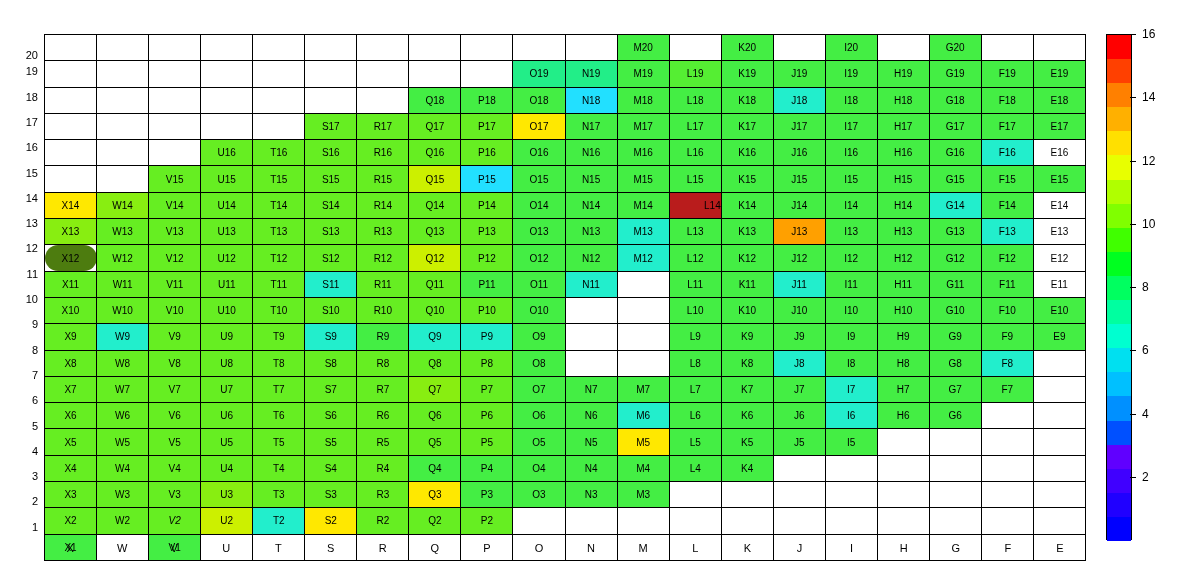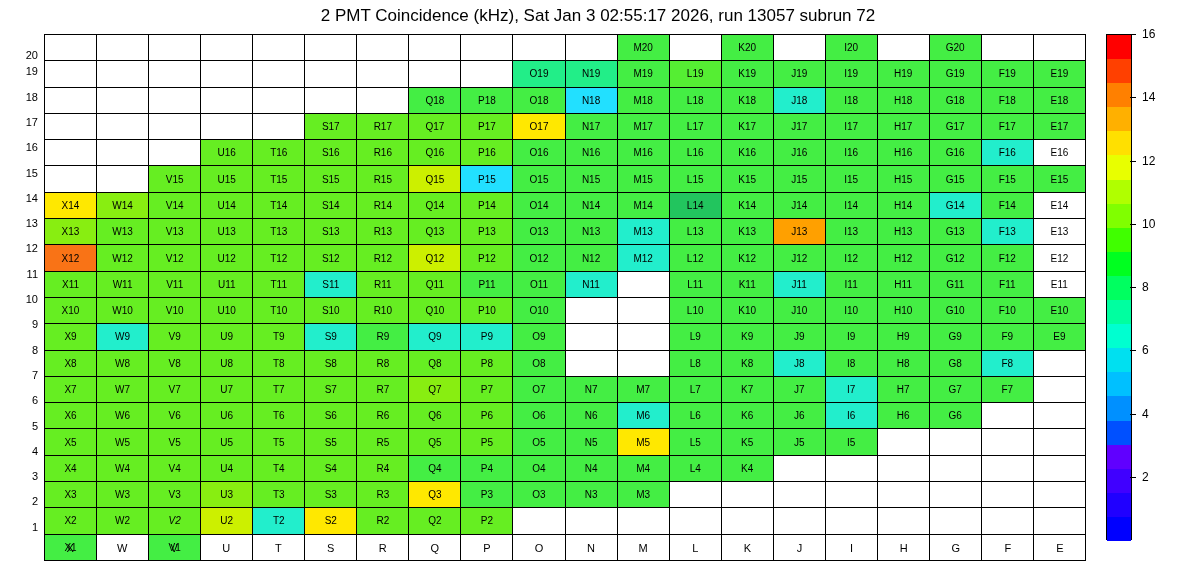--- a/index.html
+++ b/index.html
@@ -107,21 +107,20 @@
     left: -6px;
     width: 6px;
     border-top: 1px solid #000;
   }
 </style>
 </head>
 <body>
 
 <div id="root">
 
-  <div id="title">2 PMT Coincidence (kHz), Sat Jan  3 02:55:17 2026, run 13057 subrun 72</div>
 
   <div id="plot">
     <table id="grid">
       <tbody id="grid-body">
           <tr>
             <td style="background: rgb(255, 255, 255); width: 52.1px; height: 25.3px;"></td>
             <td style="background: rgb(255, 255, 255); width: 52.1px; height: 25.3px;"></td>
             <td style="background: rgb(255, 255, 255); width: 52.1px; height: 25.3px;"></td>
             <td style="background: rgb(255, 255, 255); width: 52.1px; height: 25.3px;"></td>
             <td style="background: rgb(255, 255, 255); width: 52.1px; height: 25.3px;"></td>
@@ -257,21 +256,21 @@
             <td style="background: rgb(102, 238, 34); width: 52.1px; height: 25.3px;">V14</td>
             <td style="background: rgb(102, 238, 34); width: 52.1px; height: 25.3px;">U14</td>
             <td style="background: rgb(102, 238, 34); width: 52.1px; height: 25.3px;">T14</td>
             <td style="background: rgb(102, 238, 34); width: 52.1px; height: 25.3px;">S14</td>
             <td style="background: rgb(102, 238, 34); width: 52.1px; height: 25.3px;">R14</td>
             <td style="background: rgb(102, 238, 34); width: 52.1px; height: 25.3px;">Q14</td>
             <td style="background: rgb(102, 238, 34); width: 52.1px; height: 25.3px;">P14</td>
             <td style="background: rgb(68, 238, 68); width: 52.1px; height: 25.3px;">O14</td>
             <td style="background: rgb(68, 238, 68); width: 52.1px; height: 25.3px;">N14</td>
             <td style="background: rgb(68, 238, 68); width: 52.1px; height: 25.3px;">M14</td>
-            <td style="background: #22c55e; width: 52.1px; height: 25.3px;">L14</td>
+            <td style="background: #b91c1c; width: 52.1px; height: 25.3px; text-align: right;">L14</td>
             <td style="background: rgb(68, 238, 68); width: 52.1px; height: 25.3px;">K14</td>
             <td style="background: rgb(68, 238, 68); width: 52.1px; height: 25.3px;">J14</td>
             <td style="background: rgb(68, 238, 68); width: 52.1px; height: 25.3px;">I14</td>
             <td style="background: rgb(68, 238, 68); width: 52.1px; height: 25.3px;">H14</td>
             <td style="background: rgb(34, 238, 204); width: 52.1px; height: 25.3px;">G14</td>
             <td style="background: rgb(68, 238, 68); width: 52.1px; height: 25.3px;">F14</td>
             <td style="background: rgb(255, 255, 255); width: 52.1px; height: 25.3px;">E14</td>
           </tr>
           <tr>
             <td style="background: rgb(136, 238, 17); width: 52.1px; height: 25.3px;">X13</td>
@@ -289,21 +288,21 @@
             <td style="background: rgb(68, 238, 68); width: 52.1px; height: 25.3px;">L13</td>
             <td style="background: rgb(68, 238, 68); width: 52.1px; height: 25.3px;">K13</td>
             <td style="background: rgb(255, 160, 0); width: 52.1px; height: 25.3px;">J13</td>
             <td style="background: rgb(68, 238, 68); width: 52.1px; height: 25.3px;">I13</td>
             <td style="background: rgb(68, 238, 68); width: 52.1px; height: 25.3px;">H13</td>
             <td style="background: rgb(68, 238, 68); width: 52.1px; height: 25.3px;">G13</td>
             <td style="background: rgb(34, 238, 204); width: 52.1px; height: 25.3px;">F13</td>
             <td style="background: rgb(255, 255, 255); width: 52.1px; height: 25.3px;">E13</td>
           </tr>
           <tr>
-            <td style="background: #f97316; width: 52.1px; height: 25.3px;">X12</td>
+            <td style="background: #4d7c0f; width: 52.1px; height: 25.3px; border-radius: 13px;">X12</td>
             <td style="background: rgb(102, 238, 34); width: 52.1px; height: 25.3px;">W12</td>
             <td style="background: rgb(102, 238, 34); width: 52.1px; height: 25.3px;">V12</td>
             <td style="background: rgb(102, 238, 34); width: 52.1px; height: 25.3px;">U12</td>
             <td style="background: rgb(102, 238, 34); width: 52.1px; height: 25.3px;">T12</td>
             <td style="background: rgb(102, 238, 34); width: 52.1px; height: 25.3px;">S12</td>
             <td style="background: rgb(102, 238, 34); width: 52.1px; height: 25.3px;">R12</td>
             <td style="background: rgb(204, 240, 0); width: 52.1px; height: 25.3px;">Q12</td>
             <td style="background: rgb(102, 238, 34); width: 52.1px; height: 25.3px;">P12</td>
             <td style="background: rgb(68, 238, 68); width: 52.1px; height: 25.3px;">O12</td>
             <td style="background: rgb(68, 238, 68); width: 52.1px; height: 25.3px;">N12</td>

